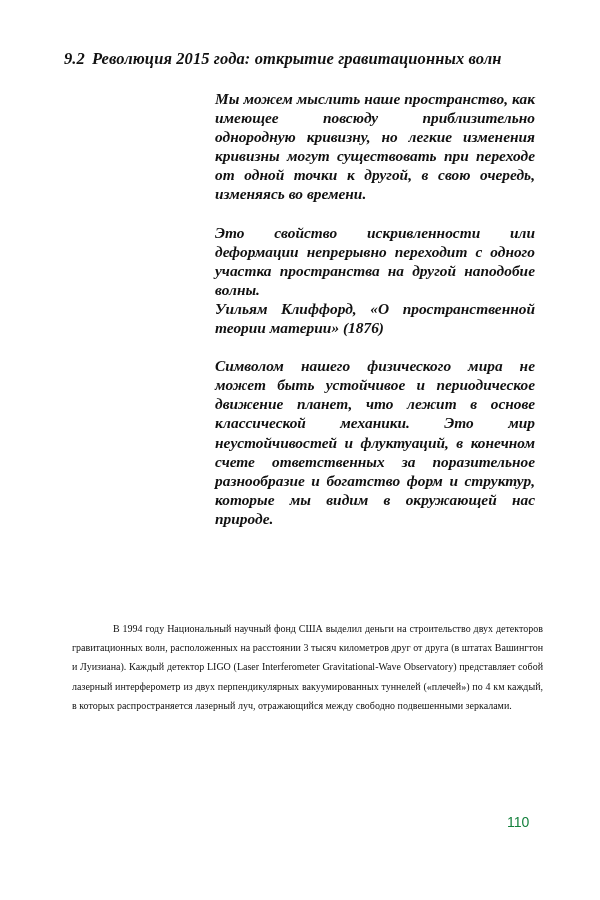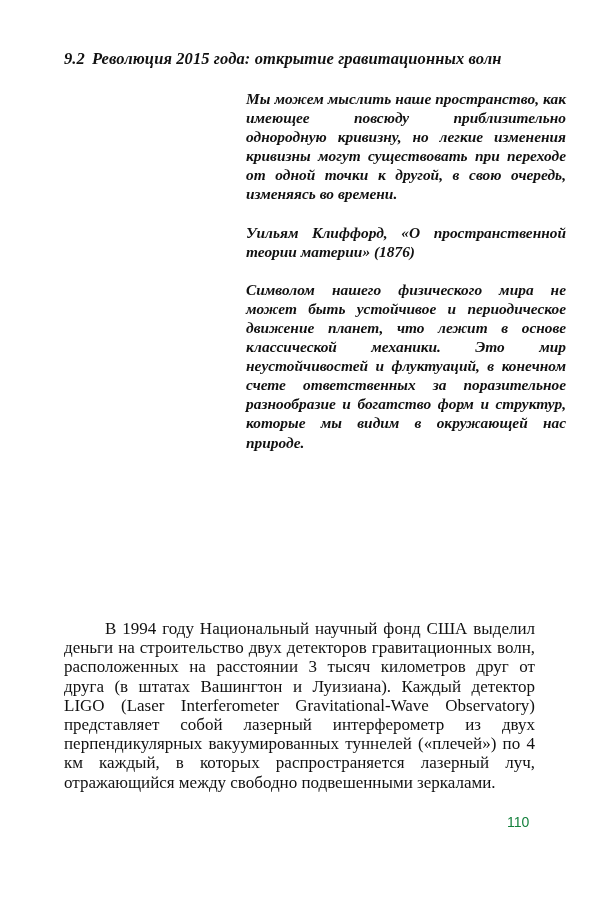--- a/index.html
+++ b/index.html
@@ -37,43 +37,42 @@
     .epigraphs {
       position: absolute;
       left: 215px;
       top: 89px;
       width: 320px;
       font-family: "Liberation Serif", serif;
       font-weight: bold;
       font-style: italic;
       font-size: 15.4px;
       line-height: 19.1px;
-      margin-left: 31px;
     }
     .epigraph {
       margin: 0 0 19px 0;
     }
     .epigraph p {
       margin: 0;
       text-align: justify;
       text-align-last: left;
     }
     .epigraph .quote {
       text-align: justify;
     }
     .epigraph .attr {
       text-align: justify;
     }
     .body-text {
       position: absolute;
-      left: 64px;
+      left: 72px;
       top: 619px;
       width: 471px;
       font-family: "Liberation Serif", serif;
-      font-size: 17px;
+      font-size: 10px;
       line-height: 19.2px;
     }
     .body-text p {
       margin: 0;
       text-indent: 41px;
       text-align: justify;
     }
     .page-number {
       position: absolute;
       left: 507px;
@@ -91,20 +90,21 @@
 
   <div class="heading">
     <span class="num">9.2</span><span>Революция 2015 года: открытие гравитационных волн</span>
   </div>
 
   <div class="epigraphs">
     <div class="epigraph">
       <p class="quote">Мы можем мыслить наше пространство, как имеющее повсюду приблизительно однородную кривизну, но легкие изменения кривизны могут существовать при переходе от одной точки к другой, в свою очередь, изменяясь во времени.</p>
     </div>
     <div class="epigraph">
+      <p class="quote">Это свойство искривленности или деформации непрерывно переходит с одного участка пространства на другой наподобие волны.</p>
       <p class="attr">Уильям Клиффорд, «О пространственной теории материи» (1876)</p>
     </div>
     <div class="epigraph">
       <p class="quote">Символом нашего физического мира не может быть устойчивое и периодическое движение планет, что лежит в основе классической механики. Это мир неустойчивостей и флуктуаций, в конечном счете ответственных за поразительное разнообразие и богатство форм и структур, которые мы видим в окружающей нас природе.</p>
     </div>
   </div>
 
   <div class="body-text">
     <p>В 1994 году Национальный научный фонд США выделил деньги на строительство двух детекторов гравитационных волн, расположенных на расстоянии 3 тысяч километров друг от друга (в штатах Вашингтон и Луизиана). Каждый детектор LIGO (Laser Interferometer Gravitational-Wave Observatory) представляет собой лазерный интерферометр из двух перпендикулярных вакуумированных туннелей («плечей») по 4 км каждый, в которых распространяется лазерный луч, отражающийся между свободно подвешенными зеркалами.</p>
   </div>

